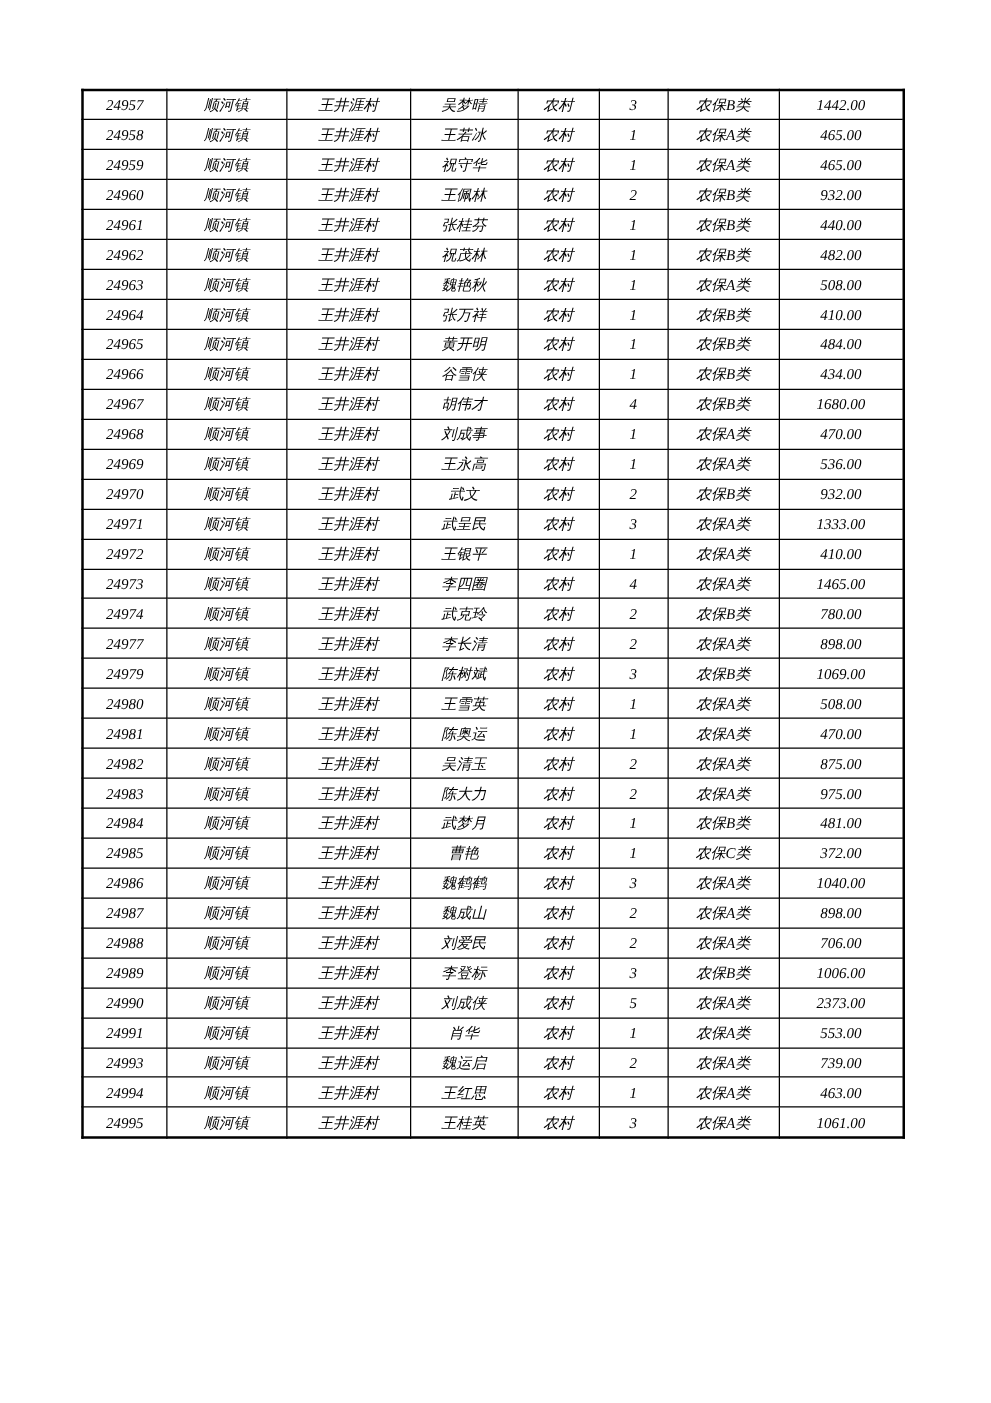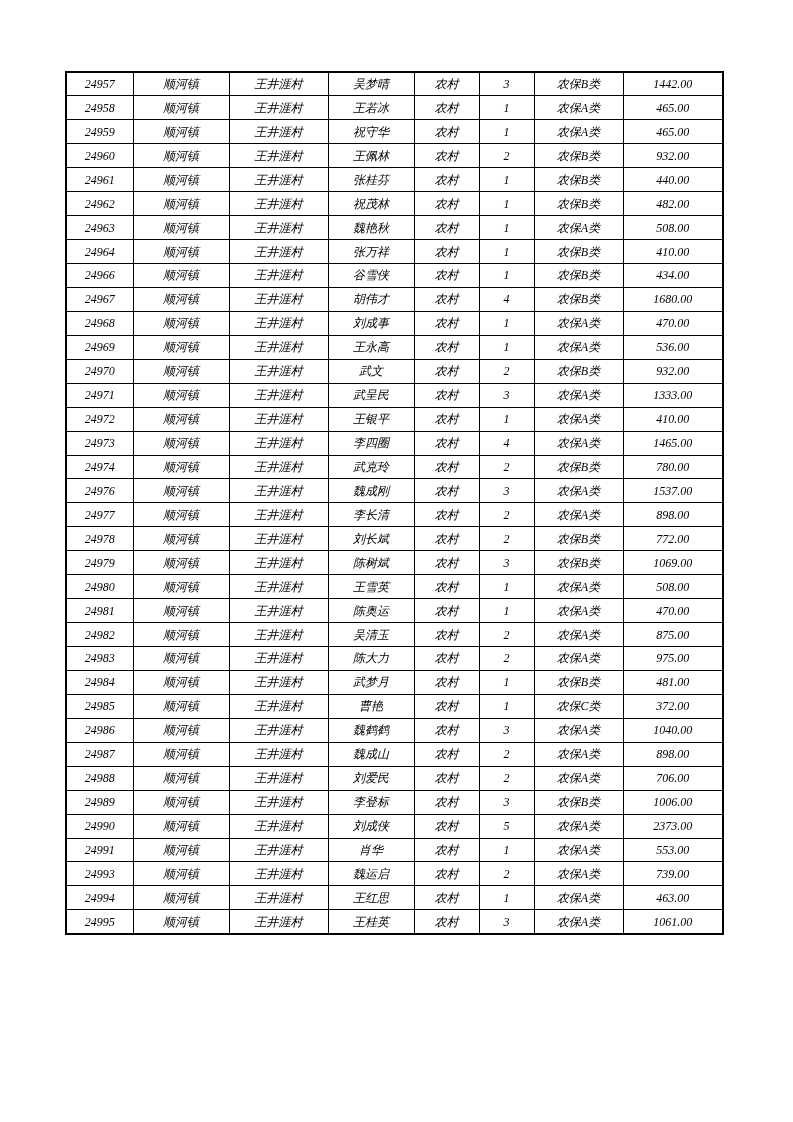--- a/index.html
+++ b/index.html
@@ -137,20 +137,30 @@
     <td>24964</td>
     <td>顺河镇</td>
     <td>王井涯村</td>
     <td>张万祥</td>
     <td>农村</td>
     <td>1</td>
     <td>农保B类</td>
     <td>410.00</td>
   </tr>
         <tr>
+    <td>24965</td>
+    <td>顺河镇</td>
+    <td>王井涯村</td>
+    <td>黄开明</td>
+    <td>农村</td>
+    <td>1</td>
+    <td>农保B类</td>
+    <td>484.00</td>
+  </tr>
+        <tr>
     <td>24966</td>
     <td>顺河镇</td>
     <td>王井涯村</td>
     <td>谷雪侠</td>
     <td>农村</td>
     <td>1</td>
     <td>农保B类</td>
     <td>434.00</td>
   </tr>
         <tr>
@@ -227,48 +237,28 @@
     <td>24974</td>
     <td>顺河镇</td>
     <td>王井涯村</td>
     <td>武克玲</td>
     <td>农村</td>
     <td>2</td>
     <td>农保B类</td>
     <td>780.00</td>
   </tr>
         <tr>
-    <td>24976</td>
-    <td>顺河镇</td>
-    <td>王井涯村</td>
-    <td>魏成刚</td>
-    <td>农村</td>
-    <td>3</td>
-    <td>农保A类</td>
-    <td>1537.00</td>
-  </tr>
-        <tr>
     <td>24977</td>
     <td>顺河镇</td>
     <td>王井涯村</td>
     <td>李长清</td>
     <td>农村</td>
     <td>2</td>
     <td>农保A类</td>
     <td>898.00</td>
-  </tr>
-        <tr>
-    <td>24978</td>
-    <td>顺河镇</td>
-    <td>王井涯村</td>
-    <td>刘长斌</td>
-    <td>农村</td>
-    <td>2</td>
-    <td>农保B类</td>
-    <td>772.00</td>
   </tr>
         <tr>
     <td>24979</td>
     <td>顺河镇</td>
     <td>王井涯村</td>
     <td>陈树斌</td>
     <td>农村</td>
     <td>3</td>
     <td>农保B类</td>
     <td>1069.00</td>

